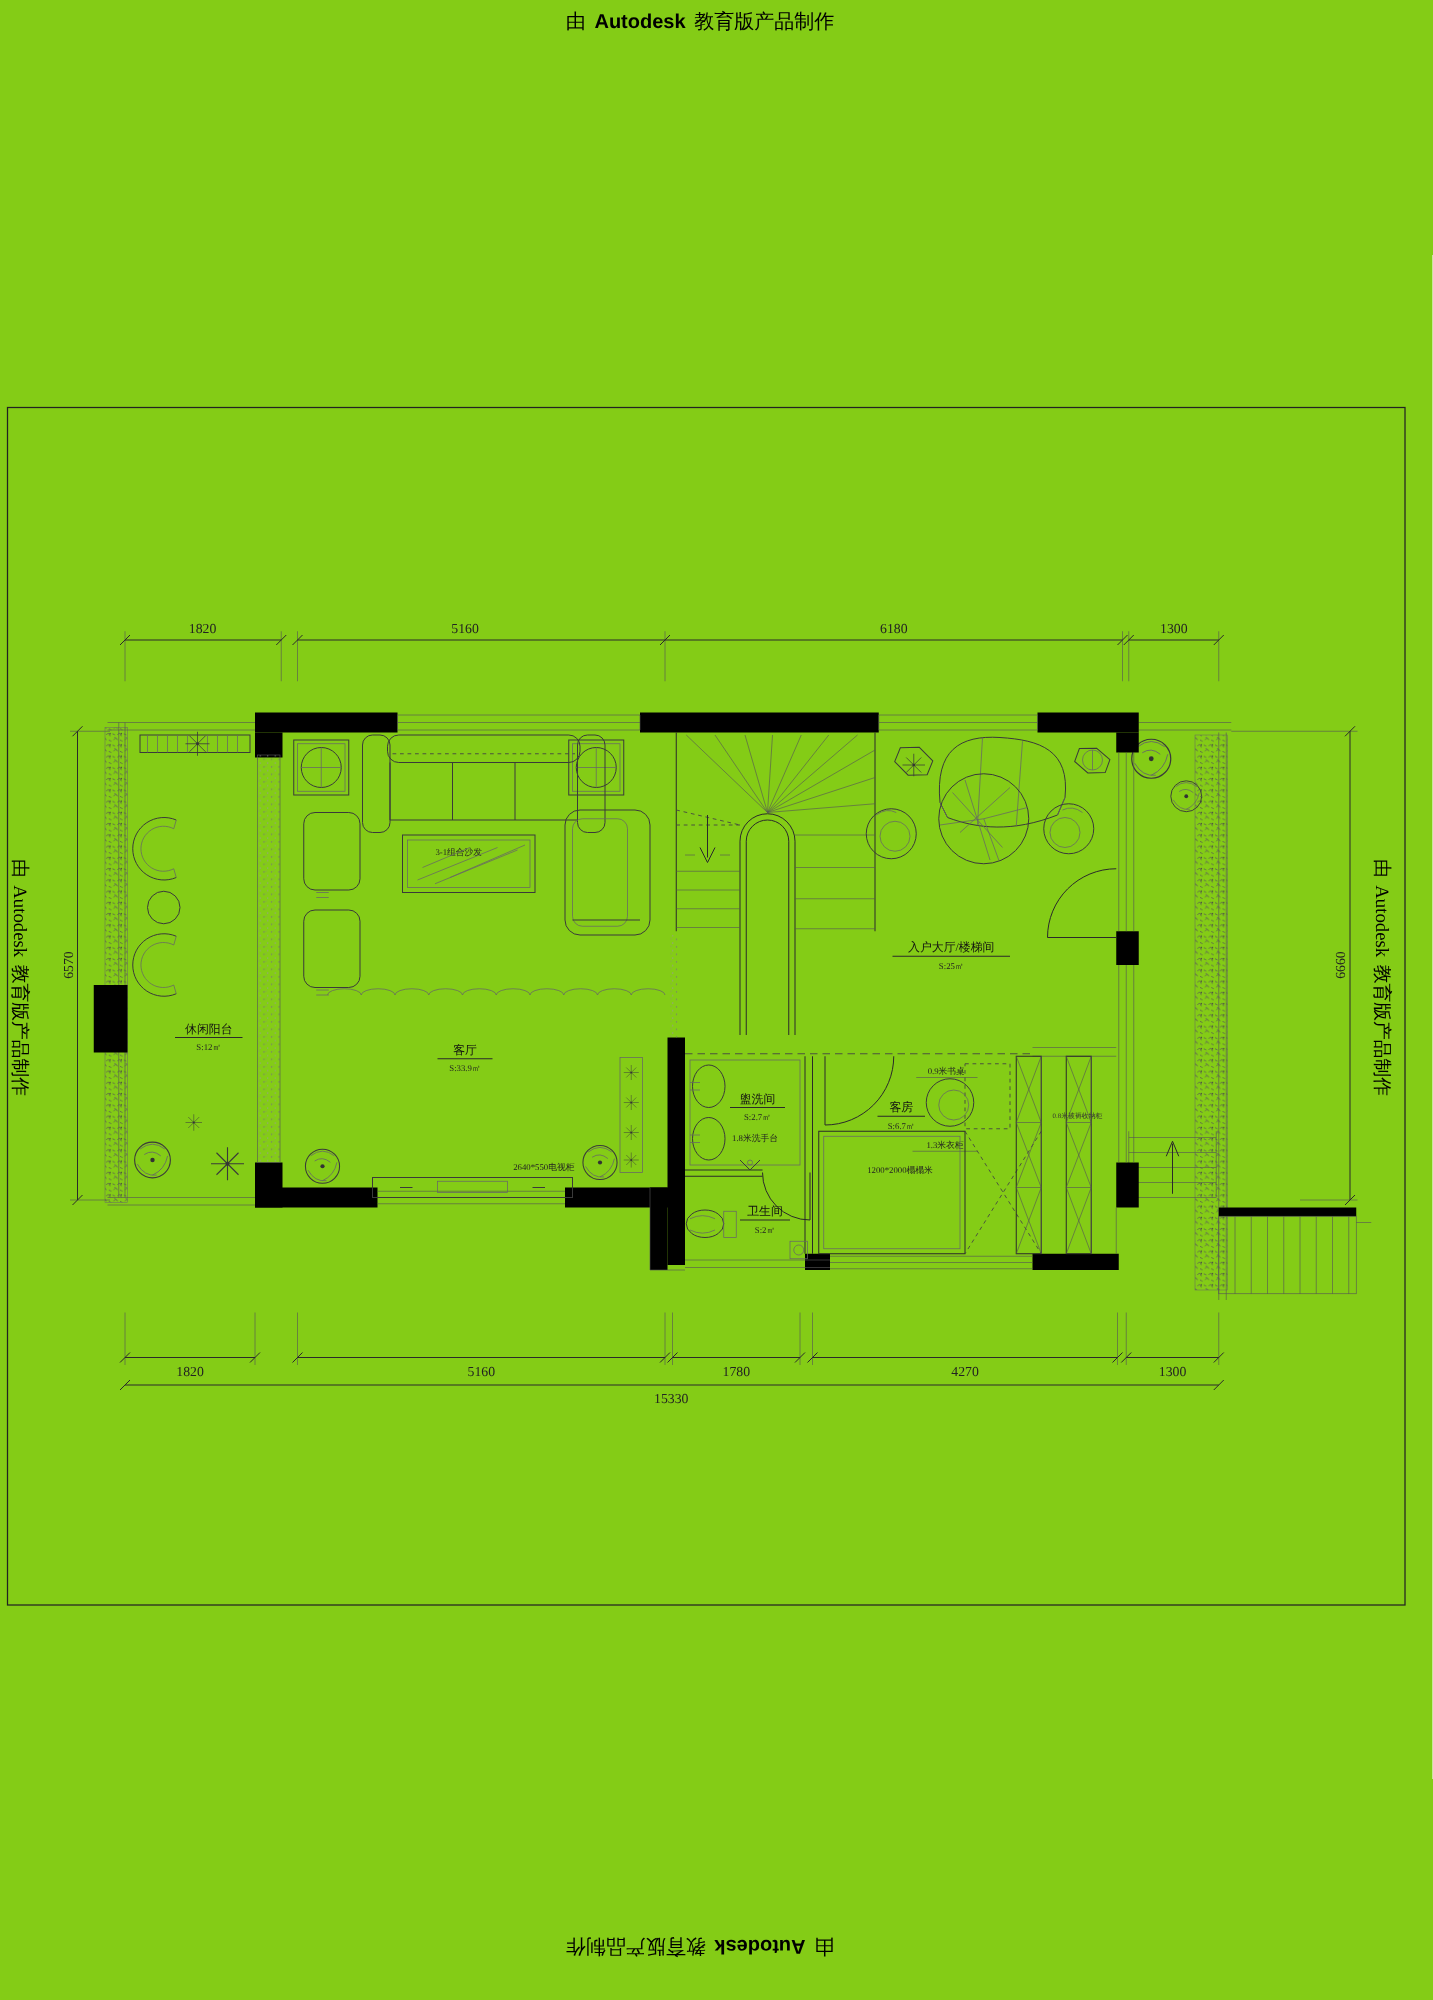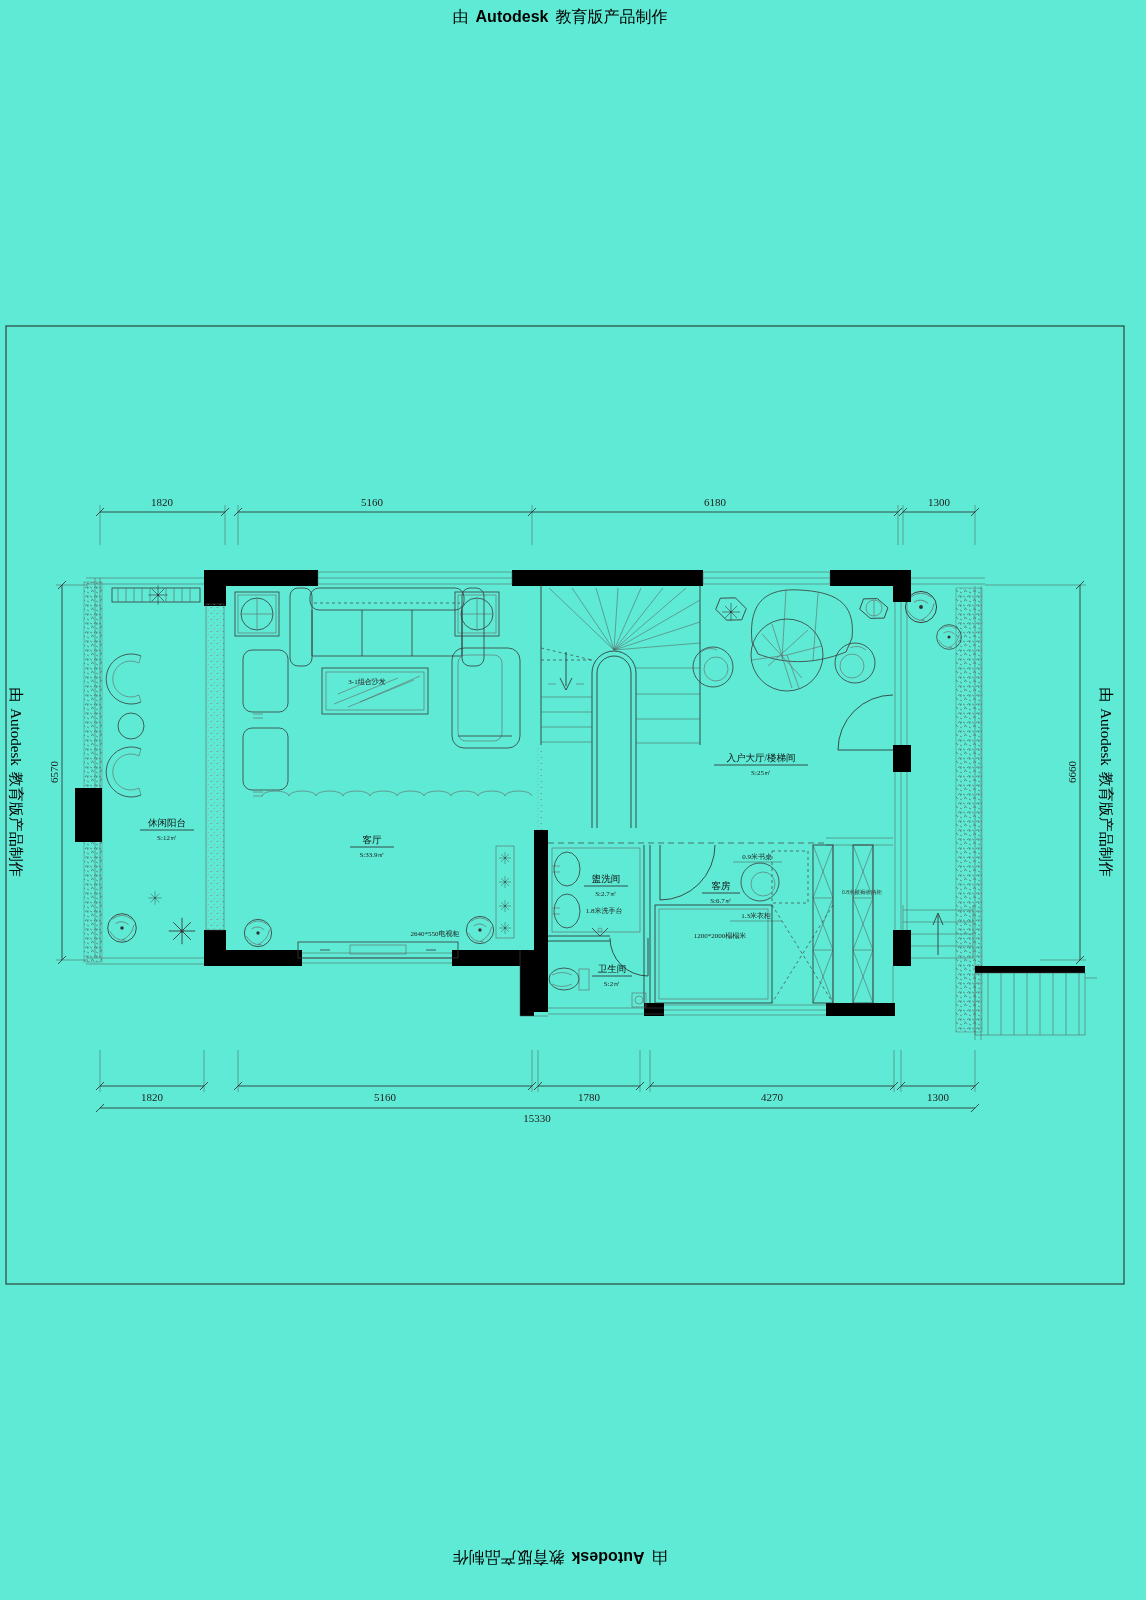--- a/index.html
+++ b/index.html
@@ -1,16 +1,16 @@
 <!DOCTYPE html>
 <html><head>
 <meta charset="utf-8">
 <style>
   html,body{margin:0;padding:0;background:#fff;}
-  .page{position:relative;width:1146px;height:1600px;background:#5eead4;overflow:hidden;
+  .page{position:relative;width:1146px;height:1600px;background:#84cc16;overflow:hidden;
         font-family:"Liberation Serif", serif;text-align:right;}
   svg{position:absolute;left:0;top:0;}
   .ln{stroke:#2a2a2a;stroke-width:.8;fill:none;}
   .ln-thin{stroke:#555;stroke-width:.5;fill:none;}
   .blk{fill:#000;stroke:none;}
   .furn{stroke:#3a3a3a;stroke-width:.8;fill:none;}
   .furn2{stroke:#666;stroke-width:.6;fill:none;}
   .dash{stroke:#444;stroke-width:.7;fill:none;stroke-dasharray:6 4;}
   .dash2{stroke:#444;stroke-width:.7;fill:none;stroke-dasharray:3 3;}
   .t-stamp{font:16px "Liberation Serif", serif;fill:#000;text-anchor:middle;}

